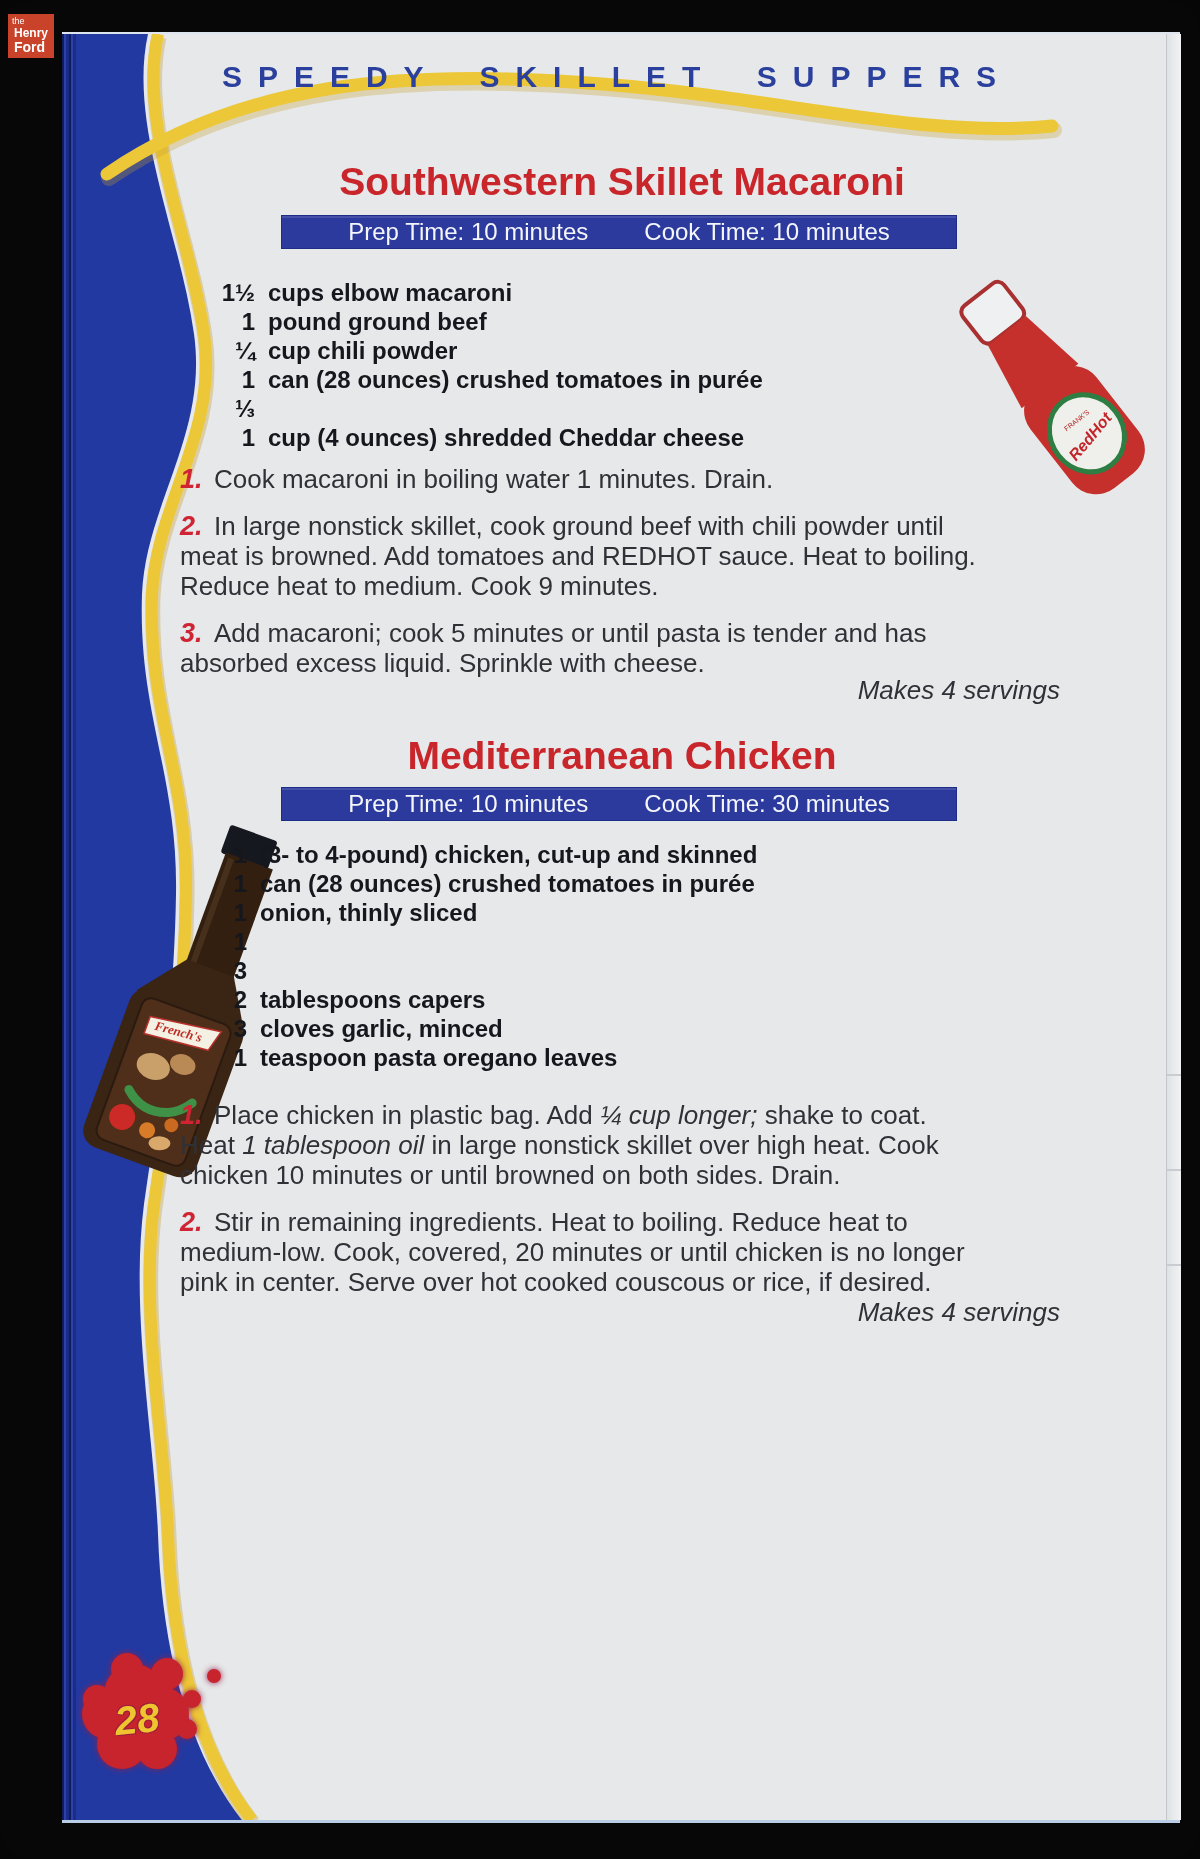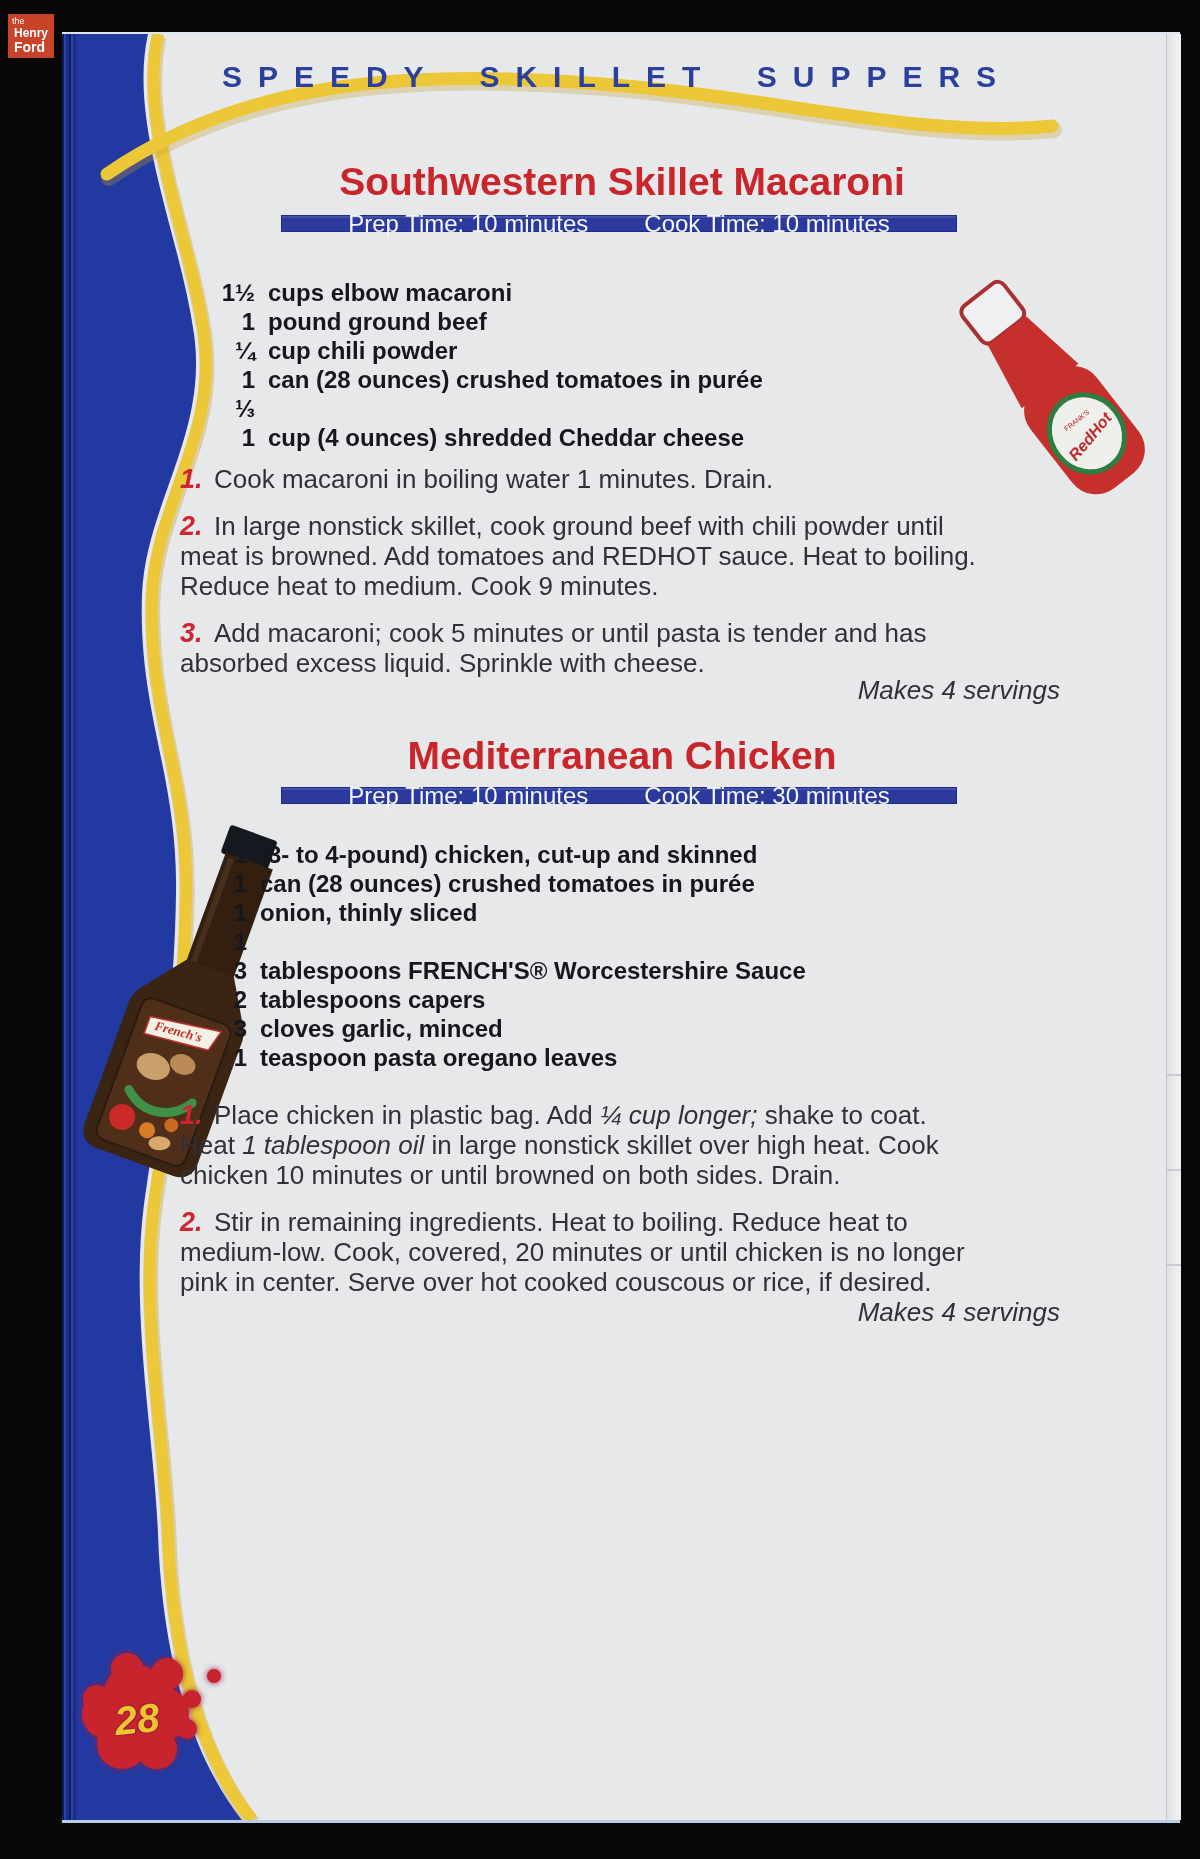--- a/index.html
+++ b/index.html
@@ -28,21 +28,21 @@
   .fore-line{position:absolute;left:0;width:100%;height:2px;background:#c9ccd0;}
 
   
   .header-title{position:absolute;left:110px;top:26px;width:890px;z-index:4;
       text-align:center;font-weight:bold;font-size:30px;color:#2b3f9c;
       letter-spacing:16px;word-spacing:16px;white-space:nowrap;}
 
   
   .recipe-title{position:absolute;left:60px;width:1000px;z-index:4;text-align:center;
       font-weight:bold;font-size:39px;color:#c8262b;letter-spacing:0;}
-  .prep-bar{position:absolute;left:219px;width:676px;height:17px;z-index:4;
+  .prep-bar{position:absolute;left:219px;width:676px;height:34px;z-index:4;
       background:#2c3a9e;border:1px solid #1d2d86;box-sizing:border-box;
       display:flex;align-items:center;justify-content:center;gap:56px;
       box-shadow:inset 0 2px 0 rgba(255,255,255,.12);}
   .prep-bar span{color:#f4f6fa;font-size:24px;white-space:nowrap;}
   .ing{position:absolute;z-index:4;}
   .ing-row{display:flex;line-height:29px;}
   .ing-qty{width:60px;text-align:right;margin-right:13px;font-weight:bold;font-size:24px;color:#15171d;}
   .ing-text{font-weight:bold;font-size:24px;color:#15171d;white-space:nowrap;}
   .steps{position:absolute;left:118px;width:800px;z-index:4;}
   .step{margin:0 0 17px 0;font-size:26px;line-height:30px;color:#303136;}
@@ -159,21 +159,20 @@
           </div>
           <div class="ing-row">
             <span class="ing-qty">1</span>
             <span class="ing-text">onion, thinly sliced</span>
           </div>
           <div class="ing-row">
             <span class="ing-qty">1</span>
           </div>
           <div class="ing-row">
             <span class="ing-qty">3</span>
-            <span class="ing-text">tablespoons FRENCH'S® Worcestershire Sauce</span>
           </div>
           <div class="ing-row">
             <span class="ing-qty">2</span>
             <span class="ing-text">tablespoons capers</span>
           </div>
           <div class="ing-row">
             <span class="ing-qty">3</span>
             <span class="ing-text">cloves garlic, minced</span>
           </div>
           <div class="ing-row">

